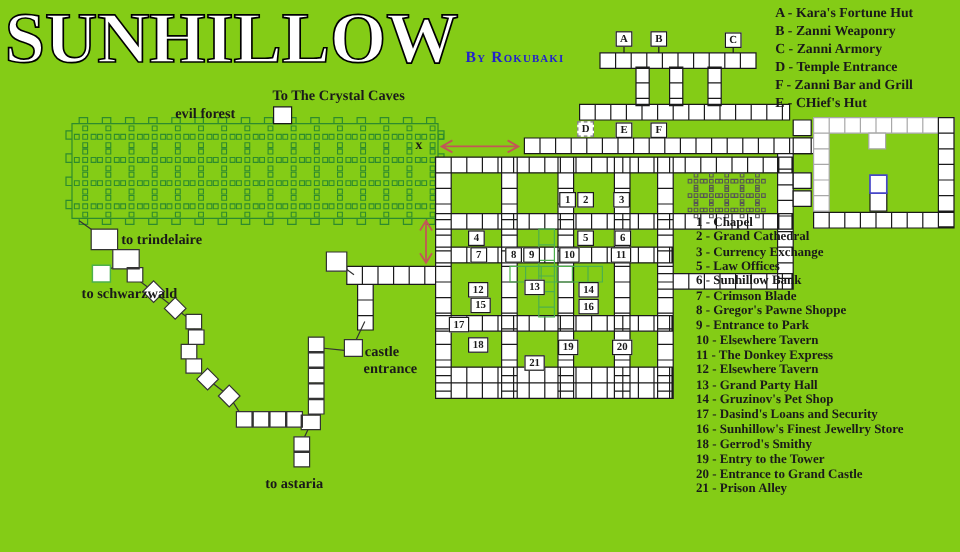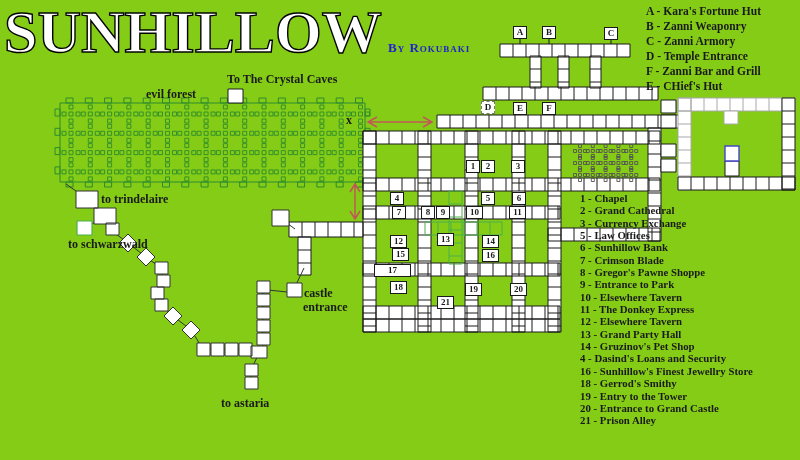--- a/index.html
+++ b/index.html
@@ -5,21 +5,21 @@
   html,body{margin:0;padding:0;background:#fff;}
   .stage{position:relative;width:800px;height:460px;background:#84cc16;overflow:hidden;
          font-family:"Liberation Serif",serif;color:#1a1a1a;}
   .stage svg{position:absolute;left:0;top:0;}
   .title-svg{position:absolute;left:4px;top:2px;}
   .byline{position:absolute;left:388px;top:40px;font-weight:bold;font-size:13px;
           font-variant:small-caps;letter-spacing:1px;}
   .map-label{position:absolute;font-weight:bold;font-size:12px;white-space:nowrap;}
   .legend{position:absolute;font-weight:bold;white-space:nowrap;}
   #letter-legend{left:646px;top:4px;font-size:11.5px;line-height:15px;}
-  #number-legend{left:580px;top:192px;font-size:10.8px;line-height:12.35px;}
+  #number-legend{left:580px;top:179px;font-size:10.8px;line-height:12.35px;}
   .marker{position:absolute;box-sizing:border-box;height:13px;border:1px solid #1a1a1a;
           background:#fff;font-weight:bold;font-size:9px;line-height:11px;text-align:center;
           font-family:"Liberation Serif",serif;}
   .marker.dashed{border-style:dashed;border-color:#777;}
   .xmark{position:absolute;left:346px;top:113px;font-weight:bold;font-size:12px;}
 </style>
 </head>
 <body>
 
 <div class="stage">
@@ -74,21 +74,21 @@
       <div class="legend-item">5 - Law Offices</div>
       <div class="legend-item">6 - Sunhillow Bank</div>
       <div class="legend-item">7 - Crimson Blade</div>
       <div class="legend-item">8 - Gregor's Pawne Shoppe</div>
       <div class="legend-item">9 - Entrance to Park</div>
       <div class="legend-item">10 - Elsewhere Tavern</div>
       <div class="legend-item">11 - The Donkey Express</div>
       <div class="legend-item">12 - Elsewhere Tavern</div>
       <div class="legend-item">13 - Grand Party Hall</div>
       <div class="legend-item">14 - Gruzinov's Pet Shop</div>
-      <div class="legend-item">4 - Dasind's Loans and Security</div>
+      <div class="legend-item">17 - Dasind's Loans and Security</div>
       <div class="legend-item">16 - Sunhillow's Finest Jewellry Store</div>
       <div class="legend-item">18 - Gerrod's Smithy</div>
       <div class="legend-item">19 - Entry to the Tower</div>
       <div class="legend-item">20 - Entrance to Grand Castle</div>
       <div class="legend-item">21 - Prison Alley</div>
     </div>
 
   <div id="markers">
       <div class="marker" style="left: 513px; top: 26px; width: 14px;">A</div>
       <div class="marker" style="left: 542px; top: 26px; width: 14px;">B</div>
@@ -105,19 +105,19 @@
       <div class="marker" style="left: 392px; top: 206px; width: 14px;">7</div>
       <div class="marker" style="left: 421px; top: 206px; width: 14px;">8</div>
       <div class="marker" style="left: 436px; top: 206px; width: 14px;">9</div>
       <div class="marker" style="left: 466px; top: 206px; width: 17px;">10</div>
       <div class="marker" style="left: 509px; top: 206px; width: 17px;">11</div>
       <div class="marker" style="left: 390px; top: 235px; width: 17px;">12</div>
       <div class="marker" style="left: 437px; top: 233px; width: 17px;">13</div>
       <div class="marker" style="left: 482px; top: 235px; width: 17px;">14</div>
       <div class="marker" style="left: 392px; top: 248px; width: 17px;">15</div>
       <div class="marker" style="left: 482px; top: 249px; width: 17px;">16</div>
-      <div class="marker" style="left: 374px; top: 264px; width: 37px;">17</div>
+      <div class="marker" style="left: 374px; top: 264px; width: 17px;">17</div>
       <div class="marker" style="left: 390px; top: 281px; width: 17px;">18</div>
       <div class="marker" style="left: 465px; top: 283px; width: 17px;">19</div>
       <div class="marker" style="left: 510px; top: 283px; width: 17px;">20</div>
       <div class="marker" style="left: 437px; top: 296px; width: 17px;">21</div>
     </div>
 </div>
 
 </body></html>

